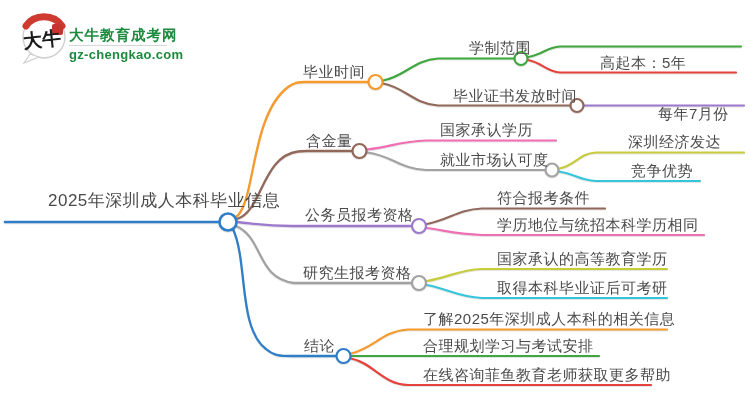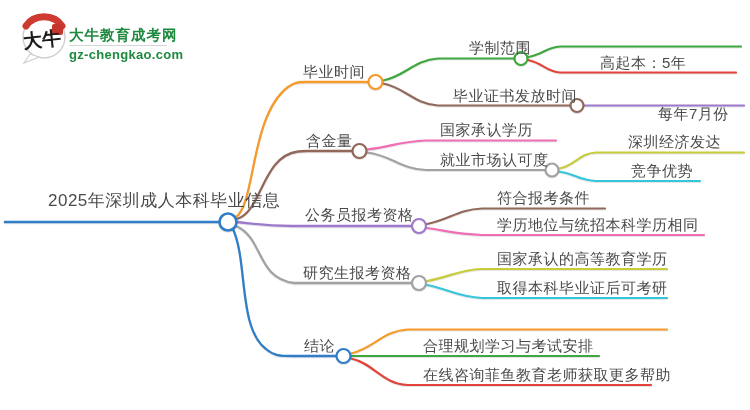--- a/index.html
+++ b/index.html
@@ -101,16 +101,17 @@
 
   <div class="node" style="left:305px;top:205px;">公务员报考资格</div>
   <div class="node" style="left:497px;top:188px;">符合报考条件</div>
   <div class="node" style="left:303px;top:263px;">研究生报考资格</div>
 
   <div class="node" style="left:497px;top:215px;">学历地位与统招本科学历相同</div>
   <div class="node" style="left:497px;top:249px;">国家承认的高等教育学历</div>
   <div class="node" style="left:497px;top:278px;">取得本科毕业证后可考研</div>
 
   <div class="node" style="left:304px;top:336px;">结论</div>
+  <div class="node" style="left:423px;top:309px;">了解2025年深圳成人本科的相关信息</div>
   <div class="node" style="left:423px;top:336px;">合理规划学习与考试安排</div>
   <div class="node" style="left:423px;top:365px;">在线咨询菲鱼教育老师获取更多帮助</div>
 
 </div>
 
 </body></html>

